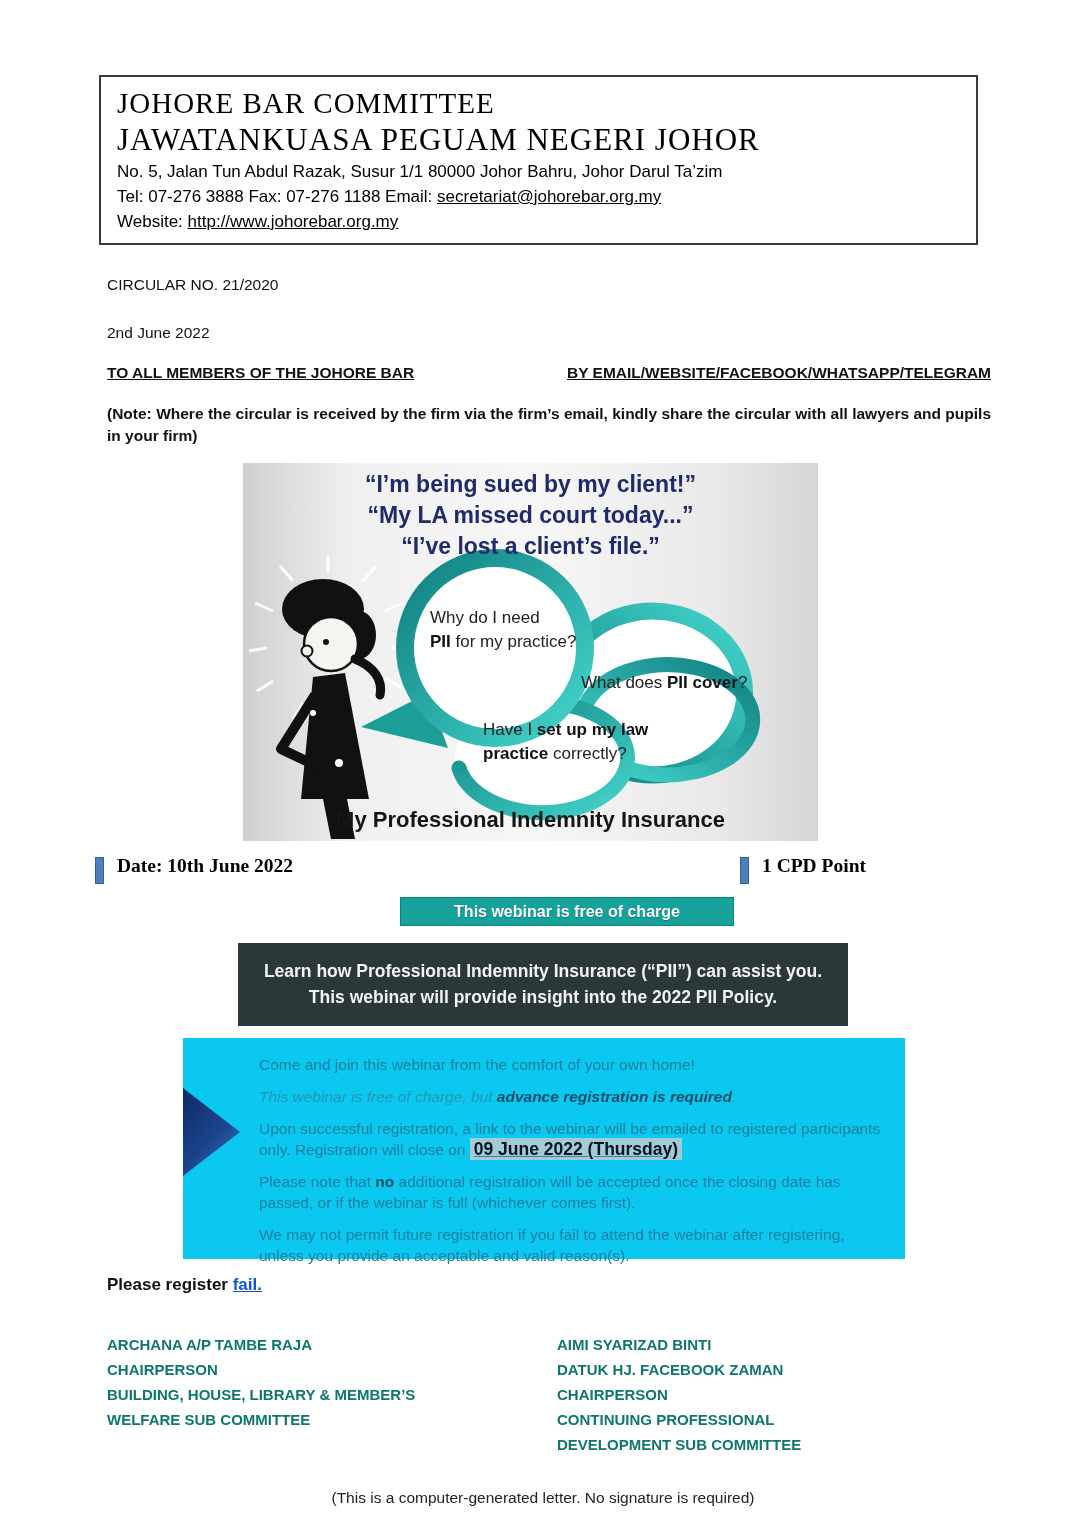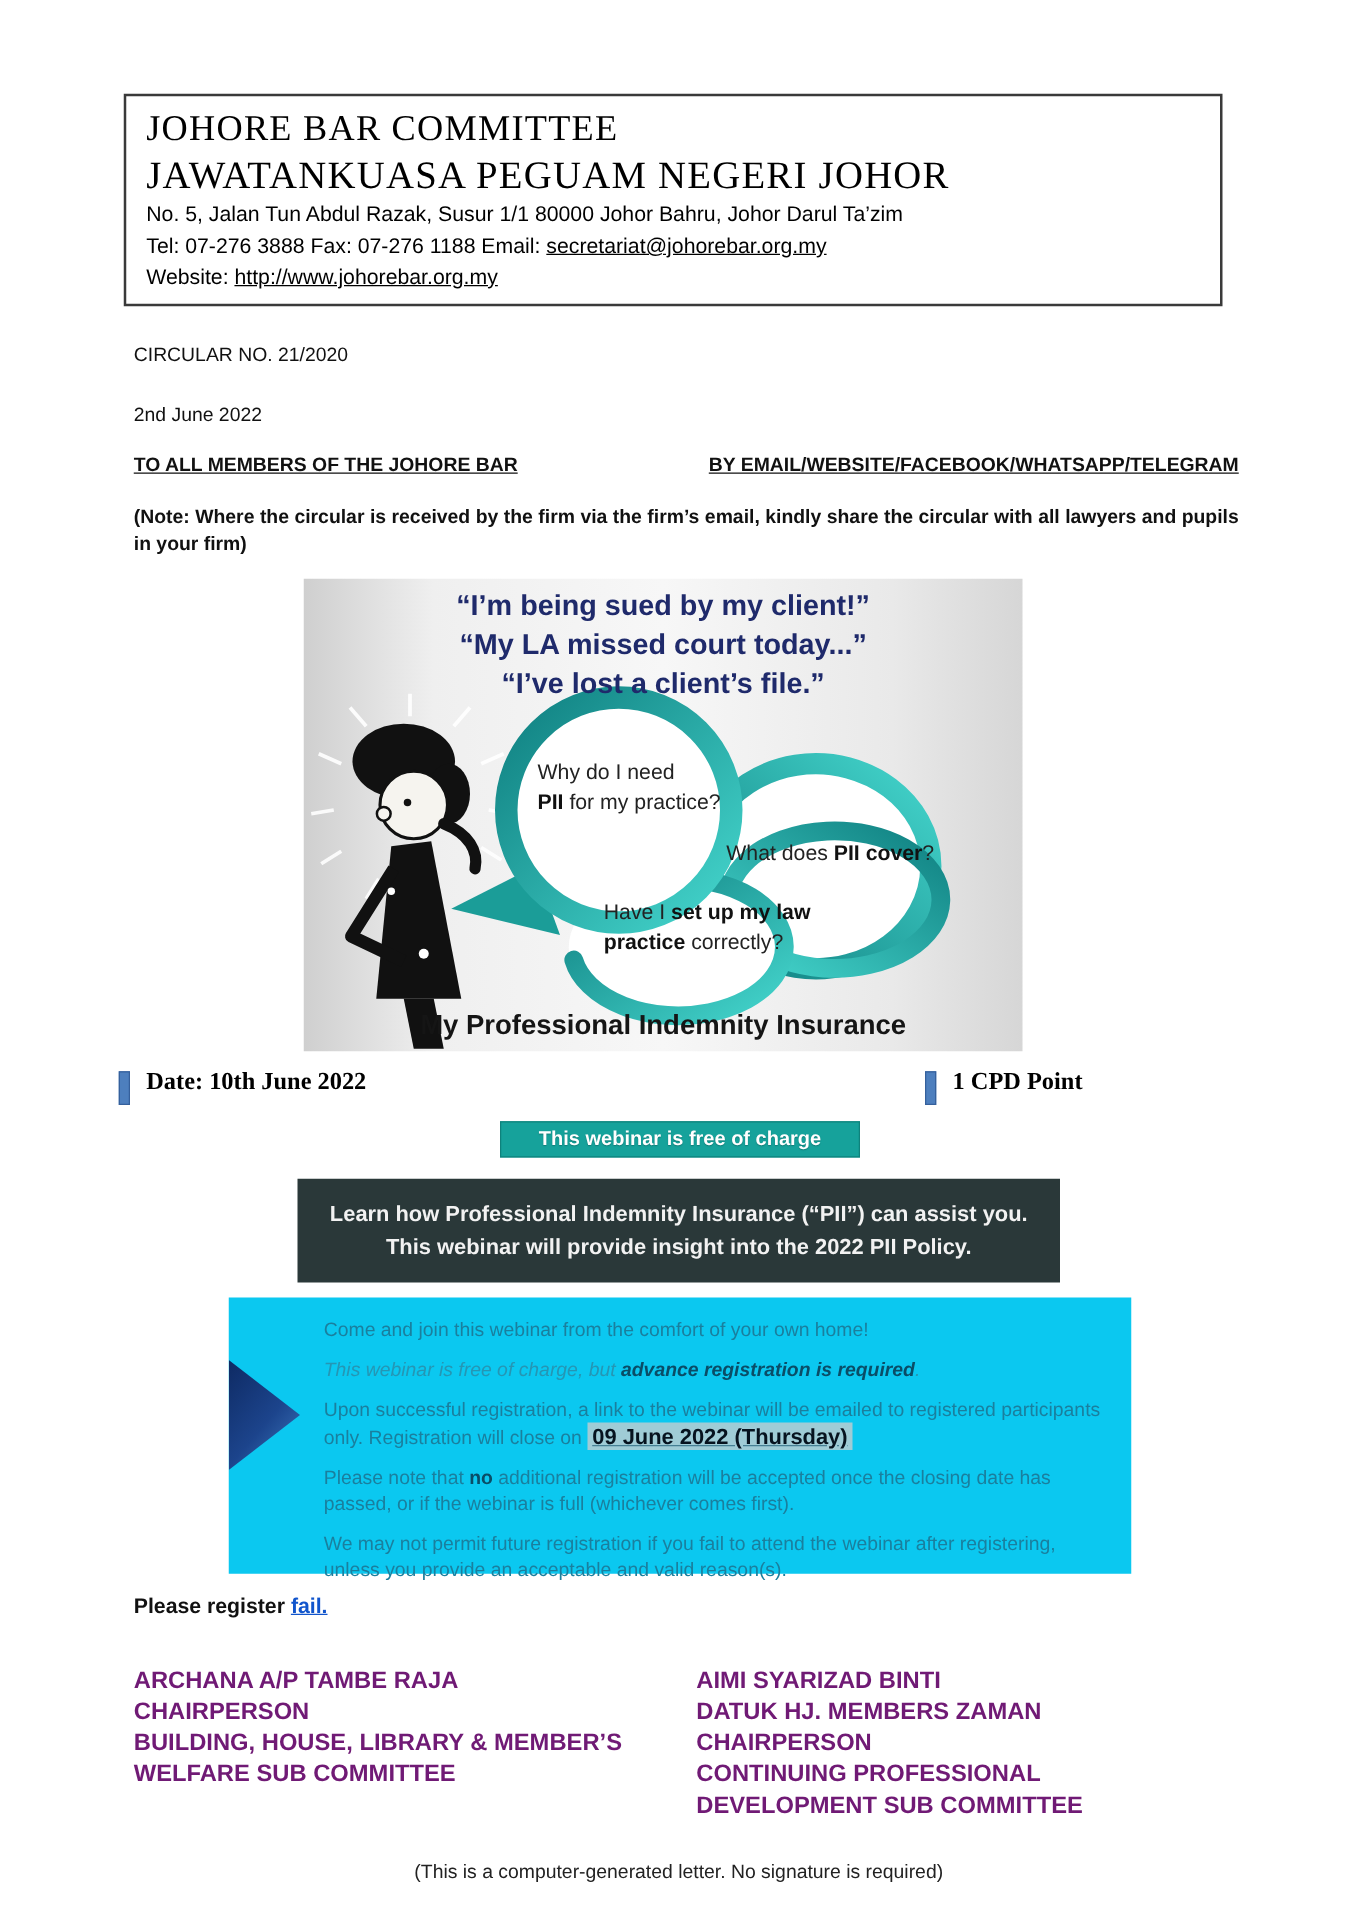--- a/index.html
+++ b/index.html
@@ -50,21 +50,21 @@
 
   
   .event-row { position:absolute; left:0; top:855px; width:100%; height:36px;
     font-family:"Liberation Serif", serif; font-weight:bold; font-size:19.5px; color:#000; }
   .event-item { position:absolute; display:flex; align-items:flex-start; }
   .event-bar { width:9px; height:27px; background:#4d7fbe; border:1px solid #35609c; margin-right:13px; margin-top:2px; }
   .ev-date { left:95px; } .ev-time { left:355px; } .ev-cpd { left:740px; }
 
   
   .free-banner {
-    position:absolute; left:400px; top:897px; width:288px; height:29px;
+    position:absolute; left:400px; top:897px; width:334px; height:29px;
     background:#16a29b; border:1px solid #0e827c; color:#fff;
     font-weight:bold; font-size:16px; text-align:center; line-height:27px;
     text-shadow:0 1px 1px rgba(0,0,0,.25);
   }
   .dark-banner {
     position:absolute; left:238px; top:943px; width:610px; height:83px;
     background:#2a3839; color:#f2f2f2; text-align:center;
     font-weight:bold; font-size:17.5px; line-height:26px; padding-top:15px;
   }
 
@@ -85,21 +85,21 @@
   }
   .info-arrow {
     position:absolute; left:0; top:50px; width:57px; height:88px;
     background:linear-gradient(130deg,#0e2a63 0%, #1c448c 55%, #3e7cc1 100%);
     clip-path:polygon(0 0, 100% 50%, 0 100%);
   }
 
   
   .register-line { position:absolute; left:107px; top:1275px; font-weight:bold; font-size:17px; }
   .register-link { color:#1155cc; text-decoration:underline; cursor:pointer; }
-  .sig-col { position:absolute; top:1332px; font-weight:bold; font-size:19px; line-height:25px; color:#701a75; }
+  .sig-col { position:absolute; top:1332px; font-weight:bold; font-size:15px; line-height:25px; color:#0f766e; }
   .sig-left { left:107px; width:445px; }
   .sig-right { left:557px; width:430px; }
   .footer-note { position:absolute; left:0; top:1489px; width:100%; text-align:center; font-size:15.5px; color:#222; }
 </style>
 </head>
 <body>
 
 <div class="page">
 
   <div class="header-box">
@@ -225,21 +225,21 @@
   </div>
 
   <div class="sig-col sig-left">
     <div>ARCHANA A/P TAMBE RAJA</div>
     <div>CHAIRPERSON</div>
     <div>BUILDING, HOUSE, LIBRARY &amp; MEMBER’S</div>
     <div>WELFARE SUB COMMITTEE</div>
   </div>
   <div class="sig-col sig-right">
     <div>AIMI SYARIZAD BINTI</div>
-    <div>DATUK HJ. MEMBERS ZAMAN</div>
+    <div>DATUK HJ. FACEBOOK ZAMAN</div>
     <div>CHAIRPERSON</div>
     <div>CONTINUING PROFESSIONAL</div>
     <div>DEVELOPMENT SUB COMMITTEE</div>
   </div>
 
   <div class="footer-note">(This is a computer-generated letter. No signature is required)</div>
 
 </div>
 
 </body></html>

